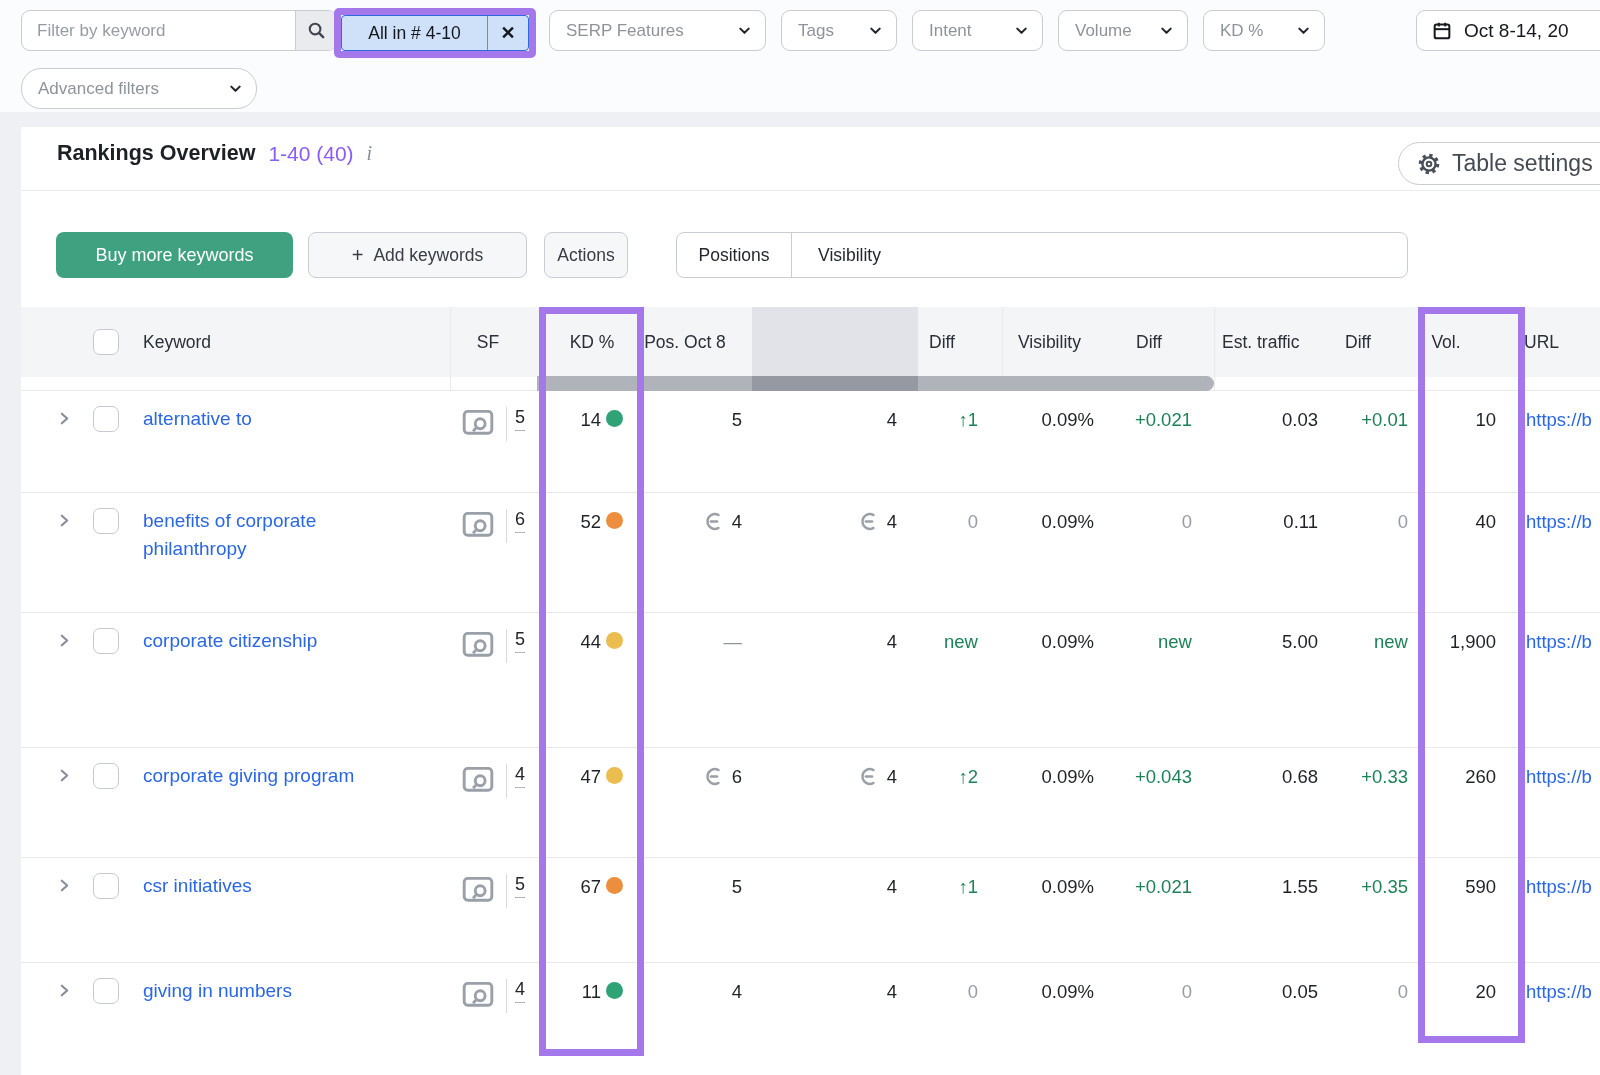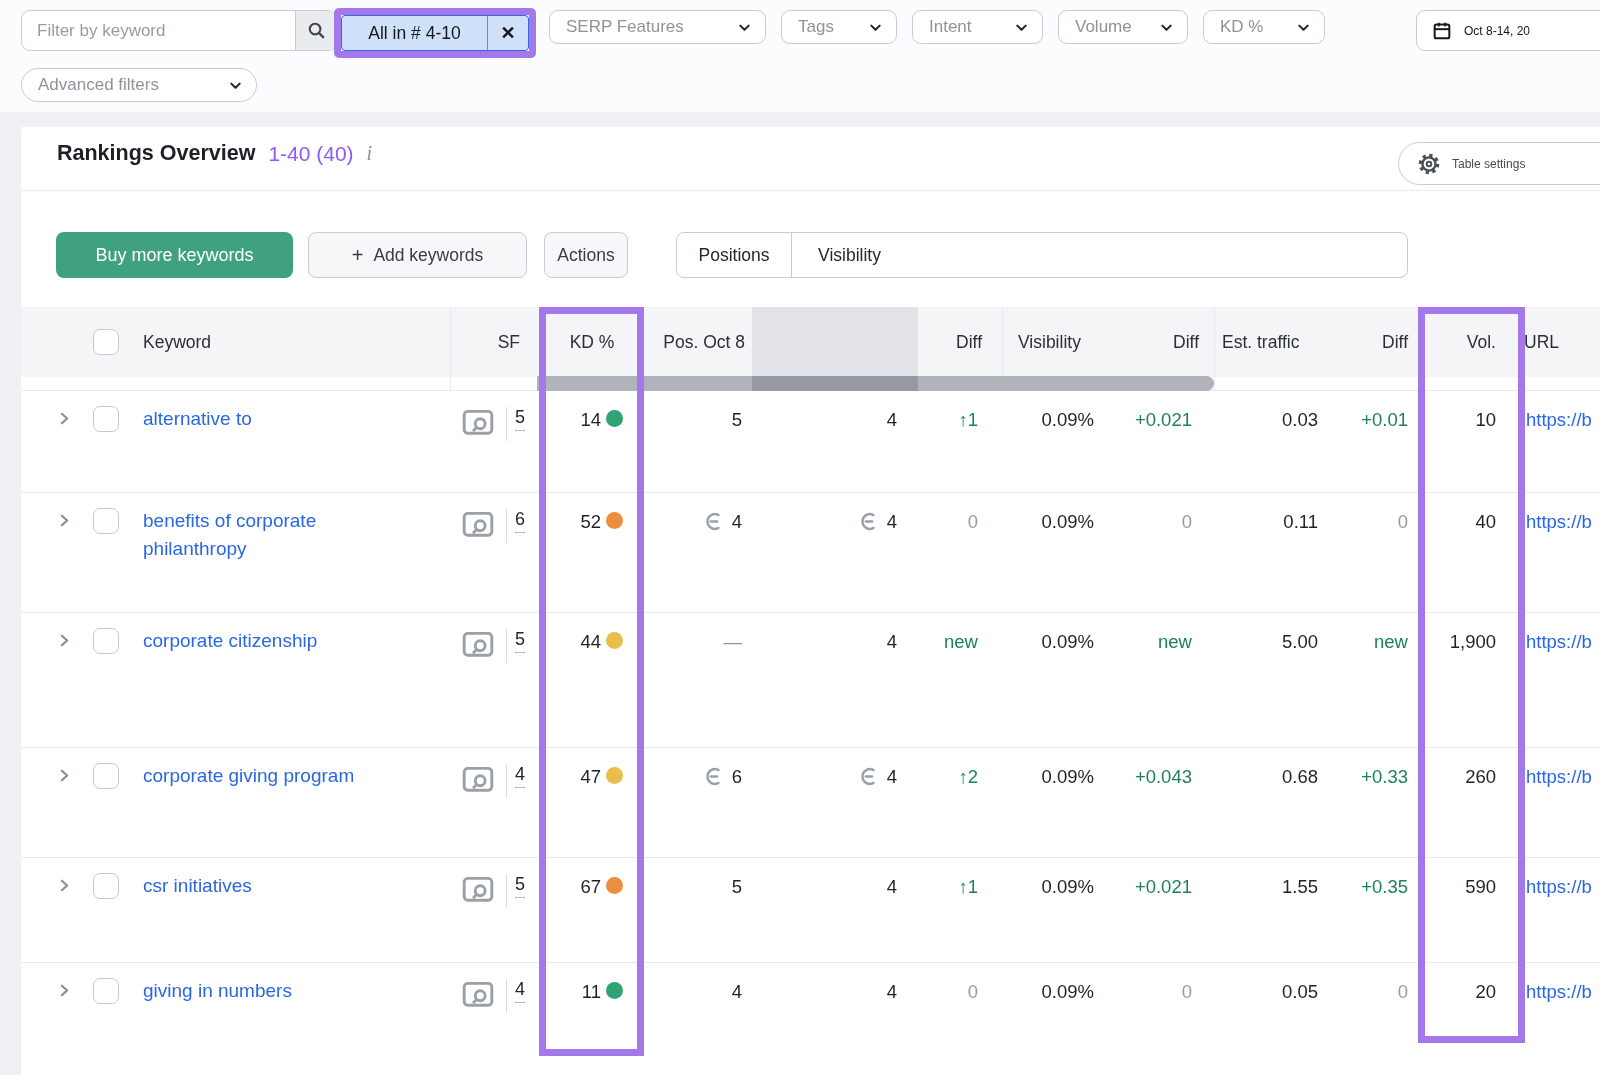--- a/index.html
+++ b/index.html
@@ -14,61 +14,61 @@
 
   
   .f-input { position:absolute; left:21px; top:10px; width:316px; height:41px; background:#fff;
              border:1px solid #c9ccd1; border-radius:9px; }
   .f-input input { position:absolute; left:0; top:0; width:246px; height:39px; border:none; outline:none;
              border-radius:9px 0 0 9px; padding:0 10px 0 15px; font-size:17px; color:#30343a;
              font-family:"Liberation Sans",sans-serif; background:transparent; }
   .f-input input::placeholder { color:#979ca4; }
   .f-search { position:absolute; right:0; top:0; width:41px; height:39px; background:#e9ebee;
              border-left:1px solid #c9ccd1; border-radius:0 8px 8px 0; display:flex; align-items:center; justify-content:center; }
-  .drop { position:absolute; top:10px; height:34px; background:#fff; border:1px solid #c9ccd1; border-radius:9px;
+  .drop { position:absolute; top:10px; height:41px; background:#fff; border:1px solid #c9ccd1; border-radius:9px;
           display:flex; align-items:center; justify-content:space-between; padding:0 13px 0 16px; }
   .drop .lbl { font-size:17px; color:#8e939b; white-space:nowrap; }
   .pill { border-radius:20px; }
   .datebtn { position:absolute; left:1416px; top:10px; width:212px; height:41px; background:#fff;
              border:1px solid #c9ccd1; border-radius:9px; display:flex; align-items:center; gap:11px; padding:0 14px; }
-  .datebtn .lbl { font-size:12px; color:#16181d; white-space:nowrap; }
+  .datebtn .lbl { font-size:19px; color:#16181d; white-space:nowrap; }
 
   
   .chipbox { position:absolute; left:334px; top:8px; width:202px; height:50px; border:7px solid #a478ea; border-radius:5px; z-index:20; }
   .chip { position:absolute; inset:0; background:#cfe1f8; border:1.5px solid #2e6be0; border-radius:4px; display:flex; align-items:stretch; }
   .chip .txt { flex:1; display:flex; align-items:center; justify-content:center; font-size:17.5px; color:#14171c; white-space:nowrap; padding:0 6px; }
   .chip .sep { width:1px; background:#5e8fd9; }
   .chip .x { width:40px; display:flex; align-items:center; justify-content:center; font-size:18px; font-weight:bold; color:#14171c; cursor:pointer; }
 
   
   .titlerow { position:absolute; left:57px; top:141px; display:flex; align-items:center; gap:13px; }
   .title { font-size:21.5px; font-weight:bold; color:#1d2025; }
   .range { font-size:21px; color:#8b5cf6; }
   .info-i { font-family:"Liberation Serif",serif; font-style:italic; font-size:20px; color:#8a9097; }
   .tset { position:absolute; left:1398px; top:142px; width:230px; height:43px; background:#fff; border:1px solid #c9ccd1;
           border-radius:22px; display:flex; align-items:center; gap:11px; padding:0 18px; }
-  .tset .lbl { font-size:12px; color:#454b54; white-space:nowrap; }
+  .tset .lbl { font-size:23px; color:#454b54; white-space:nowrap; }
   .hdiv { position:absolute; left:21px; top:190px; width:1579px; height:1px; background:#e9ebee; }
 
   
   .btn-buy { position:absolute; left:56px; top:232px; width:237px; height:46px; background:#3fa180; border:none;
              border-radius:8px; color:#fff; font-size:18px; font-family:"Liberation Sans",sans-serif; cursor:pointer; }
   .btn-gray { position:absolute; top:232px; height:46px; background:#f6f7f8; border:1px solid #c9ccd1; border-radius:8px;
              display:flex; align-items:center; justify-content:center; gap:10px; font-size:17.5px; color:#383d44; cursor:pointer; }
   .plus { font-size:20px; color:#383d44; line-height:1; }
   .segs { position:absolute; left:676px; top:232px; width:732px; height:46px; background:#fff; border:1px solid #c9ccd1;
           border-radius:8px; display:flex; }
   .seg { display:flex; align-items:center; justify-content:center; font-size:17.5px; color:#24282e; white-space:nowrap; cursor:pointer; }
   .seg + .seg { border-left:1px solid #c9ccd1; }
   .seg.active { background:#d8e6fa; border:2px solid #2d68dd; border-radius:8px; margin:-1px; z-index:2; }
 
   
   .thead { position:absolute; left:21px; top:307px; width:1579px; height:70px; background:#f4f5f7; }
   .thead .hcell { position:absolute; top:0; height:70px; line-height:70px; font-size:17.5px; color:#2b2f36; white-space:nowrap; }
-  .r { text-align:right; }
+  .r { text-align:center; }
   .sortbg { position:absolute; left:731px; top:0; width:166px; height:70px; background:#e2e3e9; }
   .hscroll { position:absolute; left:537px; top:376px; width:677px; height:15px; background:#b0b3ba; border-radius:0 8px 8px 0; z-index:5; }
   .hscroll-dark { position:absolute; left:752px; top:376px; width:166px; height:15px; background:rgba(60,63,72,0.22); z-index:6; }
 
   .vline { position:absolute; top:307px; width:1px; height:768px; background:#e9eaee; }
 
   
   .row { position:absolute; left:21px; width:1579px; border-top:1px solid #e8e9ec; background:#fff; }
   .row-chevron { position:absolute; left:36px; top:20px; }
   .cb { position:absolute; width:26px; height:26px; border:1.5px solid #c6cad0; border-radius:7px; background:#fff; cursor:pointer; }

